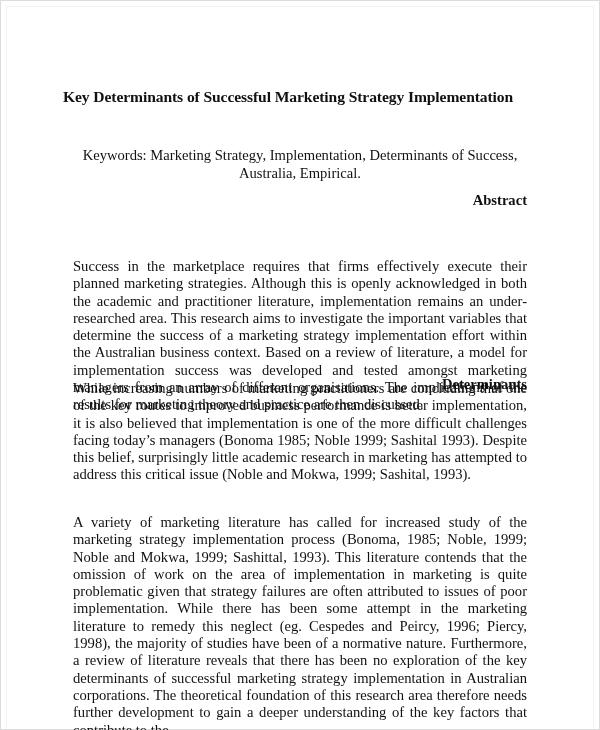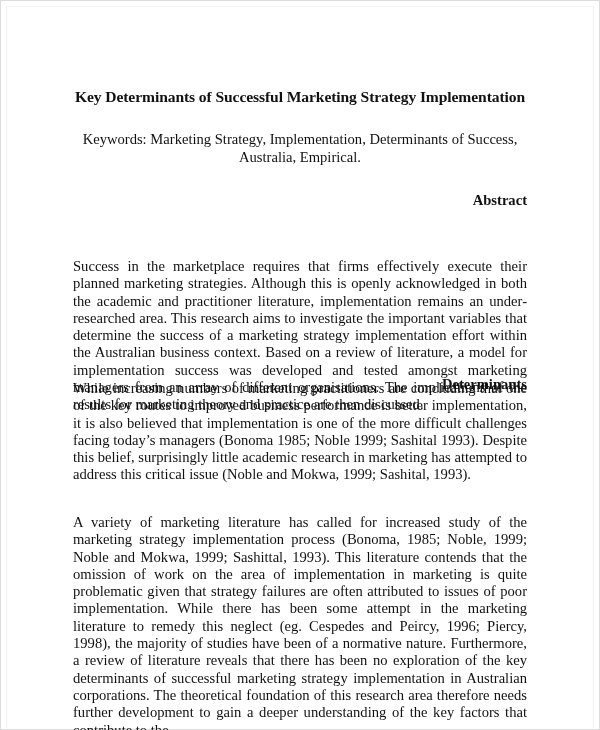--- a/index.html
+++ b/index.html
@@ -12,24 +12,24 @@
       position: absolute; left: 5px; top: 5px; right: 5px; bottom: 1px;
       border-left: 1px solid #f2f2f2; border-right: 1px solid #f2f2f2; border-top: 1px solid #f4f4f4;
     }
     .page {
       position: absolute; left: 73px; top: 0; width: 454px;
       font-family: "Liberation Serif", serif; color: #111;
       font-size: 14.6px; line-height: 17.3px;
     }
     .title {
       position: absolute; top: 88px; left: -10px; width: 474px;
-      text-align: center; font-weight: bold; font-size: 15.6px; letter-spacing: -0.1px;
+      font-weight: bold; font-size: 15.6px; letter-spacing: -0.1px;
     }
     .keywords {
-      position: absolute; top: 130px; left: 0; width: 454px;
+      position: absolute; top: 146px; left: 0; width: 454px;
       text-align: center; line-height: 18px;
     }
     .heading {
       position: absolute; left: 0; width: 454px; text-align: right; font-weight: bold;
     }
     .h-abstract { top: 192px; }
     .h-intro { top: 376px; }
     .para {
       position: absolute; left: 0; width: 454px; text-align: justify;
       margin: 0;

